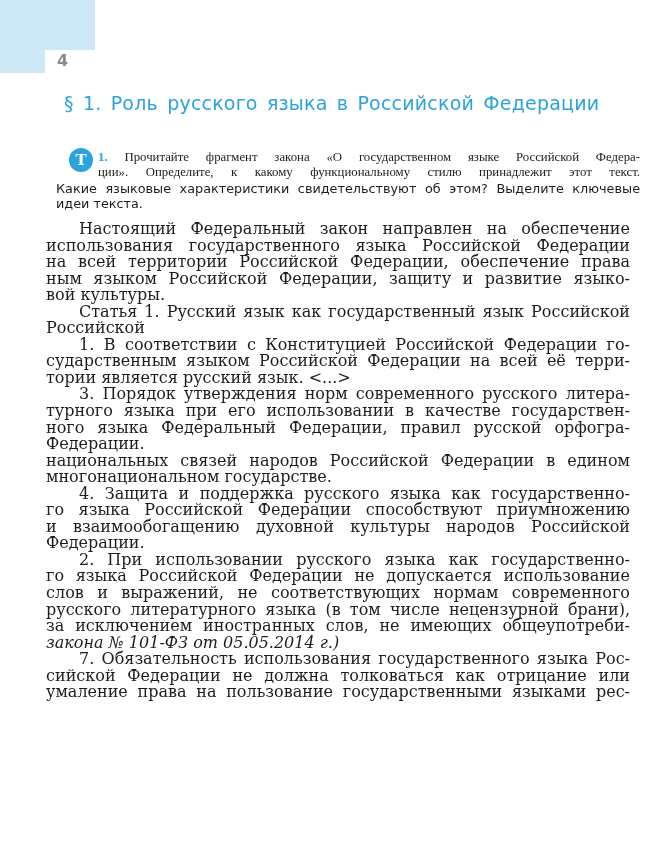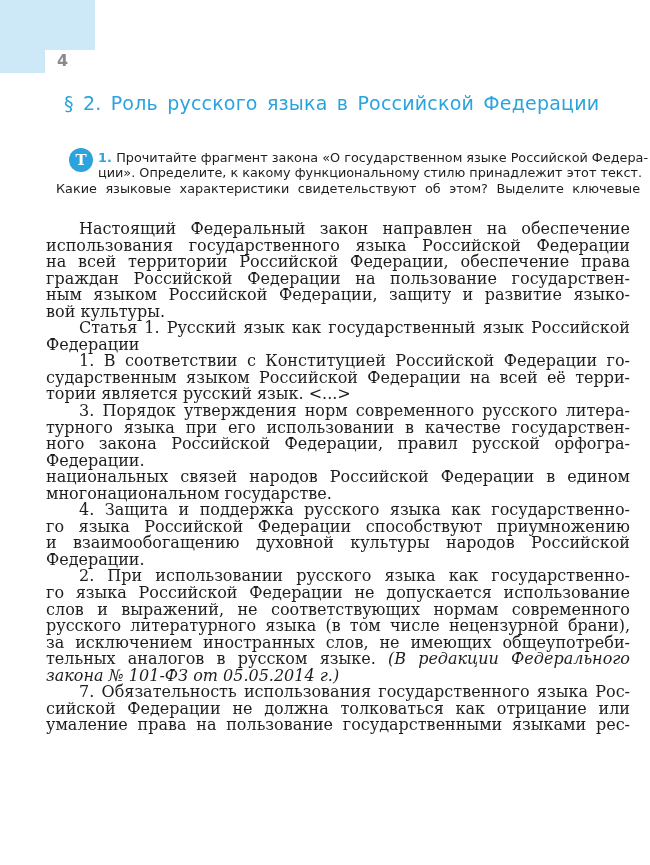--- a/index.html
+++ b/index.html
@@ -51,21 +51,21 @@
     font-family: "DejaVu Serif", serif;
     font-weight: bold; font-size: 15px;
     display: flex; align-items: center; justify-content: center;
   }
   .tline {
     line-height: 15.3px;
     text-align: justify;
     text-align-last: justify;
     white-space: nowrap;
   }
-  .tline.pad { padding-left: 42px; }
+  .tline.pad { padding-left: 42px; font-family: Liberation Serif, serif; }
   .tline.endl { text-align-last: left; white-space: normal; }
   .task-num { color: var(--accent, #2ba3dc); font-weight: bold; }
   .body-text {
     position: absolute; left: 46px; top: 221px;
     width: 584px;
     font-size: 16px;
     color: var(--bodycol, #1d1d1b);
   }
   .bline {
     line-height: 16.55px;
@@ -76,72 +76,71 @@
   .bline.endl { text-align-last: left; }
   .bline em { font-style: italic; }
 </style>
 </head>
 <body>
 
 <div class="corner-big"></div>
 <div class="corner-small"></div>
 <div class="page-num">4</div>
 
-<div class="heading">§ 2. Роль русского языка в Российской Федерации</div>
+<div class="heading">§ 1. Роль русского языка в Российской Федерации</div>
 
 <div class="task">
   <span class="task-icon">Т</span>
   <div id="task-text">
       <div class="tline pad"><span class="task-num">1. </span>Прочитайте фрагмент закона «О государственном языке Российской Федера-</div>
       <div class="tline pad">ции». Определите, к какому функциональному стилю принадлежит этот текст.</div>
       <div class="tline">Какие языковые характеристики свидетельствуют об этом? Выделите ключевые</div>
+      <div class="tline endl">идеи текста.</div>
     </div>
 </div>
 
 <div class="body-text" id="body-text">
     <div>
       <div class="bline first">Настоящий Федеральный закон направлен на обеспечение</div>
       <div class="bline">использования государственного языка Российской Федерации</div>
       <div class="bline">на всей территории Российской Федерации, обеспечение права</div>
-      <div class="bline">граждан Российской Федерации на пользование государствен-</div>
       <div class="bline">ным языком Российской Федерации, защиту и развитие языко-</div>
       <div class="bline endl">вой культуры.</div>
     </div>
     <div>
       <div class="bline first">Статья 1. Русский язык как государственный язык Российской</div>
-      <div class="bline endl">Федерации</div>
+      <div class="bline endl">Российской</div>
     </div>
     <div>
       <div class="bline first">1. В соответствии с Конституцией Российской Федерации го-</div>
       <div class="bline">сударственным языком Российской Федерации на всей её терри-</div>
       <div class="bline endl">тории является русский язык. &lt;...&gt;</div>
     </div>
     <div>
       <div class="bline first">3. Порядок утверждения норм современного русского литера-</div>
       <div class="bline">турного языка при его использовании в качестве государствен-</div>
-      <div class="bline">ного закона Российской Федерации, правил русской орфогра-</div>
+      <div class="bline">ного языка Федеральный Федерации, правил русской орфогра-</div>
       <div class="bline endl">Федерации.</div>
     </div>
     <div>
       <div class="bline">национальных связей народов Российской Федерации в едином</div>
       <div class="bline endl">многонациональном государстве.</div>
     </div>
     <div>
       <div class="bline first">4. Защита и поддержка русского языка как государственно-</div>
       <div class="bline">го языка Российской Федерации способствуют приумножению</div>
       <div class="bline">и взаимообогащению духовной культуры народов Российской</div>
       <div class="bline endl">Федерации.</div>
     </div>
     <div>
       <div class="bline first">2. При использовании русского языка как государственно-</div>
       <div class="bline">го языка Российской Федерации не допускается использование</div>
       <div class="bline">слов и выражений, не соответствующих нормам современного</div>
       <div class="bline">русского литературного языка (в том числе нецензурной брани),</div>
       <div class="bline">за исключением иностранных слов, не имеющих общеупотреби-</div>
-      <div class="bline">тельных аналогов в русском языке. <em>(В редакции Федерального</em></div>
       <div class="bline endl"><em>закона № 101-ФЗ от 05.05.2014 г.)</em></div>
     </div>
     <div>
       <div class="bline first">7. Обязательность использования государственного языка Рос-</div>
       <div class="bline">сийской Федерации не должна толковаться как отрицание или</div>
       <div class="bline">умаление права на пользование государственными языками рес-</div>
     </div>
   </div>
 
 </body></html>

